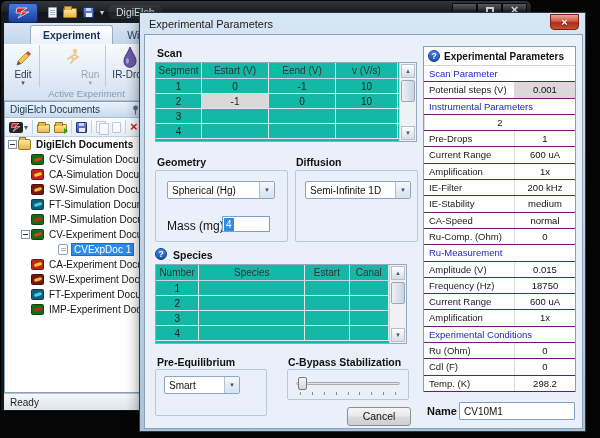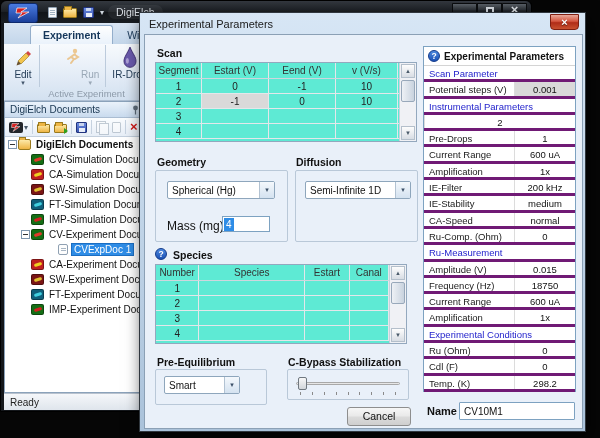--- a/index.html
+++ b/index.html
@@ -117,21 +117,21 @@
     border-radius:0 0 4px 4px; color:#fff; font-size:11px; font-weight:bold; text-align:center; line-height:14px;
     text-shadow:0 1px 1px rgba(0,0,0,.5); }
   .dlg-client { position:absolute; left:4px; top:21px; width:439px; height:395px;
     background:#e9f0f9; border:1px solid #8ba0b5; }
 
   .sec-label { position:absolute; font-size:10.5px; font-weight:bold; color:#111; }
   .help-icon { width:12px; height:12px; border-radius:50%; background:linear-gradient(#4e8ae0,#1a50b4);
     border:1px solid #11398a; color:#fff; font-size:8.5px; font-weight:bold; text-align:center; line-height:11px;
     display:inline-block; }
 
-  .tbl { position:absolute; background:#5eead4; border:1px solid #93a8be; }
+  .tbl { position:absolute; background:#14b8a6; border:1px solid #93a8be; }
   .tbl-grid { position:absolute; left:0; top:0; right:17px; bottom:0; }
   .t-row { display:flex; height:15px; border-bottom:1px solid #e4e7ea; }
   .t-row.t-head { height:16px; border-bottom:1px solid #cfd6dd; }
   .t-cell { font-size:10px; color:#222; text-align:center; line-height:15px; border-right:1px solid #e4e7ea;
     overflow:hidden; }
   .t-head .t-cell { line-height:16px; color:#333; }
   .t-cell.hl { background:#d9d9d9; }
   .vscroll { position:absolute; right:0; top:0; bottom:0; width:17px; background:#f0f1f5; border-left:1px solid #c8d2de; }
   .vs-btn { height:14px; margin:1px; background:linear-gradient(#fdfdfd,#d8dde4); border:1px solid #b4bfcb;
     font-size:6px; color:#4a5a6a; display:flex; align-items:center; justify-content:center; }
@@ -162,21 +162,21 @@
   .btn { position:absolute; height:19px; border:1px solid #8e8e8e; border-radius:3px;
     background:linear-gradient(#f6f6f6,#eaeaea 45%,#dadada 55%,#cfcfcf);
     font-size:10.5px; color:#111; text-align:center; line-height:17px; }
   .btn.focused { border-color:#3c7fb1; box-shadow:0 0 0 2px #a9d9f5 inset, 0 0 3px #5ba4d8; }
 
   .params-panel { position:absolute; left:278px; top:11px; width:153px; height:346px;
     background:#fff; border:1px solid #7da2c1; }
   .pp-header { height:19px; display:flex; align-items:center; gap:4px; padding-left:4px;
     border-bottom:1px solid #d4d4d4; }
   .pp-title { font-size:10px; font-weight:bold; color:#111; white-space:nowrap; }
-  .pg-row { display:flex; height:16.3px; border-bottom:3px solid #701a75; }
+  .pg-row { display:flex; height:16.3px; border-bottom:1px solid #701a75; }
   .pg-label { width:90px; font-size:9.5px; color:#1a1a1a; line-height:15px; padding-left:5px;
     white-space:nowrap; overflow:hidden; }
   .pg-cat .pg-label { width:100%; color:#2323cc; }
   .pg-value { flex:1; border-left:1px solid #dcdcdc; font-size:9.5px; color:#111; text-align:center; line-height:15px; }
   .pg-value.hl { background:#d9d9d9; }
 
   .name-label { position:absolute; font-size:11px; font-weight:bold; color:#111; }
   .name-input { position:absolute; height:18px; background:#fff; border:1px solid #7da2c1; border-radius:1px;
     font-size:10px; color:#111; display:flex; align-items:center; padding-left:4px; }
 </style>
@@ -504,21 +504,21 @@
             </div>
           </div>
         <div class="vscroll">
           <div class="vs-btn g-up"></div>
           <div class="vs-thumb"></div>
           <div class="vs-btn bottom g-dn"></div>
         </div>
       </div>
 
       <div class="sec-label" style="left:12px;top:321px;">Pre-Equilibrium</div>
-      <div class="groupbox" style="left:10px;top:334px;width:112px;height:36px;padding-left:13px;">
+      <div class="groupbox" style="left:10px;top:334px;width:112px;height:47px;padding-left:13px;">
         <div class="dropdown" style="left:8px;top:6px;width:76px;">
           <span class="dd-text">Smart</span>
           <span class="dd-btn g-down"></span>
         </div>
       </div>
       <div class="sec-label" style="left:143px;top:321px;">C-Bypass Stabilization</div>
       <div class="groupbox" style="left:142px;top:334px;width:122px;height:31px;">
         <div class="slider">
           <div class="slider-track"></div>
           <div class="slider-handle"></div>

